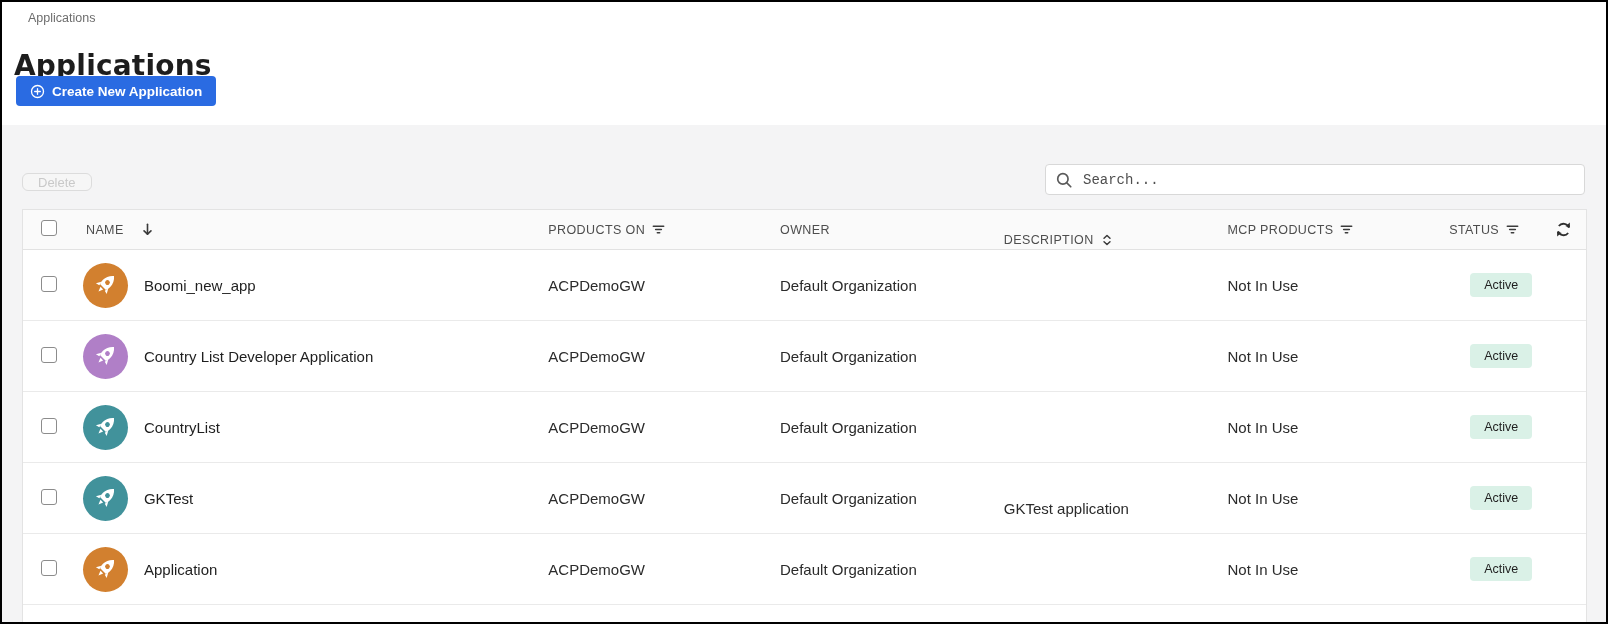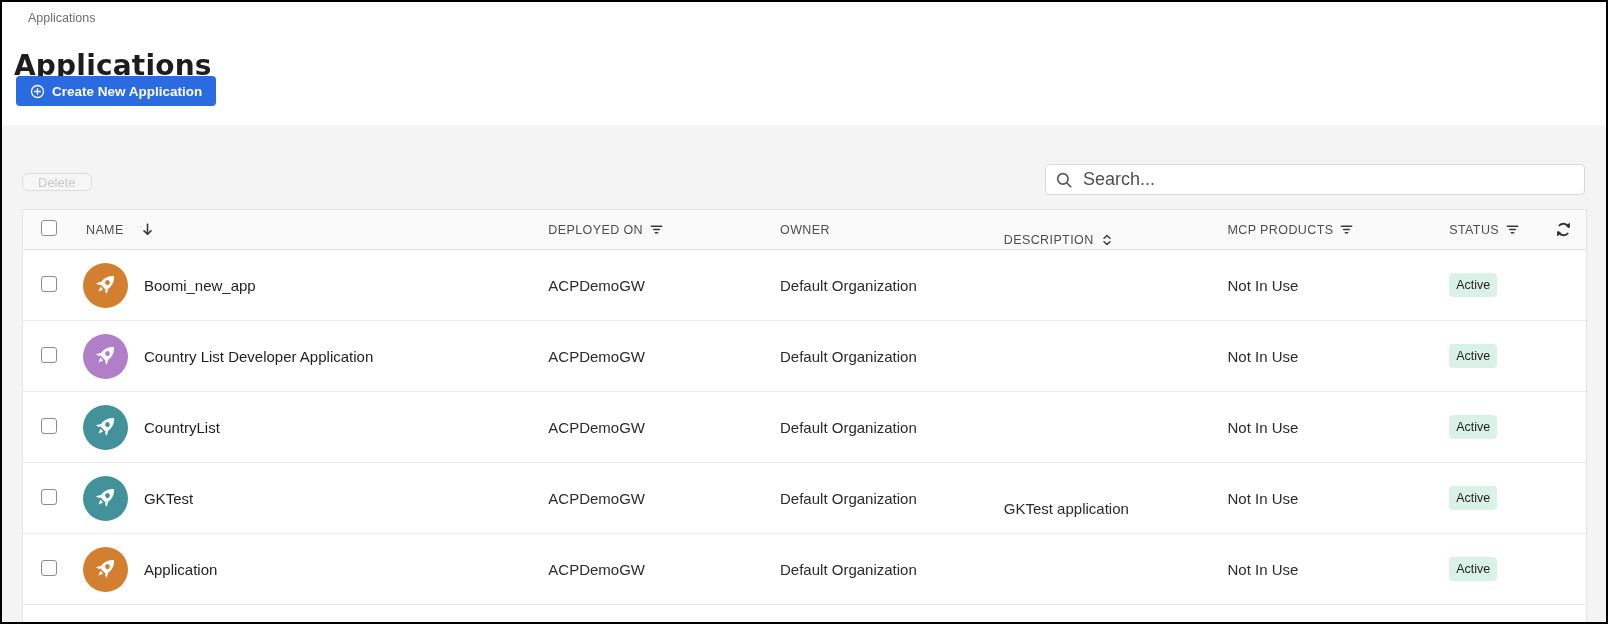--- a/index.html
+++ b/index.html
@@ -24,22 +24,22 @@
     position:absolute;left:20px;top:48px;height:18px;padding:0 15px;
     background:#f6f6f6;border:1px solid #dcdcdc;border-radius:6px;
     color:#c9c9c9;font-size:13px;font-family:inherit;
   }
   .search-wrap{
     position:absolute;left:1043px;top:39px;width:540px;height:31px;
     background:#fff;border:1px solid #d8d8d8;border-radius:4px;
     display:flex;align-items:center;padding:0 9px;gap:8px;
   }
   .search-wrap input{
-    border:none;outline:none;flex:1;font-size:18px;color:#14532d;background:transparent;
-    font-family:Liberation Sans, sans-serif;
+    border:none;outline:none;flex:1;font-size:14px;color:#14532d;background:transparent;
+    font-family:Liberation Mono, monospace;
   }
   .search-wrap input::placeholder{color:#4f4f4f;opacity:1;}
   .table{
     position:absolute;left:20px;top:84px;width:1565px;height:440px;background:#fff;
     border:1px solid #e3e3e3;border-bottom:none;
   }
   .thead{
     display:flex;align-items:center;height:40px;background:#fafafa;
     border-bottom:1px solid #e2e2e2;
     font-size:12.5px;color:#4d4d4d;letter-spacing:.4px;
@@ -62,21 +62,21 @@
     width:16px;height:16px;border:1.5px solid #8c8c8c;border-radius:3px;background:#fff;
     display:inline-block;
   }
   .avatar{
     width:45px;height:45px;border-radius:50%;display:flex;align-items:center;justify-content:center;
     flex:0 0 45px;
   }
   .app-name{color:#1f1f1f;}
   .badge{
     display:inline-block;background:#daf1e7;color:#1f1f1f;font-size:12.5px;
-    padding:6px 7px;border-radius:4px;line-height:1;
+    padding:6px 14px;border-radius:4px;line-height:1;margin-left:21px;
   }
   .icon-btn{background:none;border:none;padding:2px;cursor:pointer;display:flex;}
   .hicon{display:flex;align-items:center;}
 </style>
 </head>
 <body>
 
 <svg width="0" height="0" style="position:absolute">
   <defs>
     <g id="ic-filter" fill="none" stroke="#3a3a3a" stroke-width="1.7" stroke-linecap="round">
@@ -141,21 +141,21 @@
         </div>
         <div class="col-name hcell">
           <span>NAME</span>
           <span class="hicon">
             <svg width="15" height="15" viewBox="0 0 16 16">
                 <use href="#ic-arrow-down"></use>
               </svg>
           </span>
         </div>
         <div class="col-deployed hcell">
-          <span>DEPLOYED ON</span>
+          <span>PRODUCTS ON</span>
           <span class="hicon">
             <svg width="15" height="15" viewBox="0 0 16 16">
                 <use href="#ic-filter"></use>
               </svg>
           </span>
         </div>
         <div class="col-owner hcell">
           <span>OWNER</span>
         </div>
         <div class="col-desc hcell">

